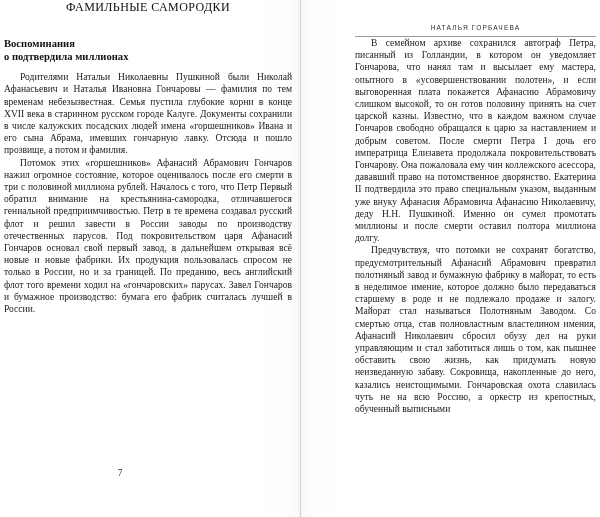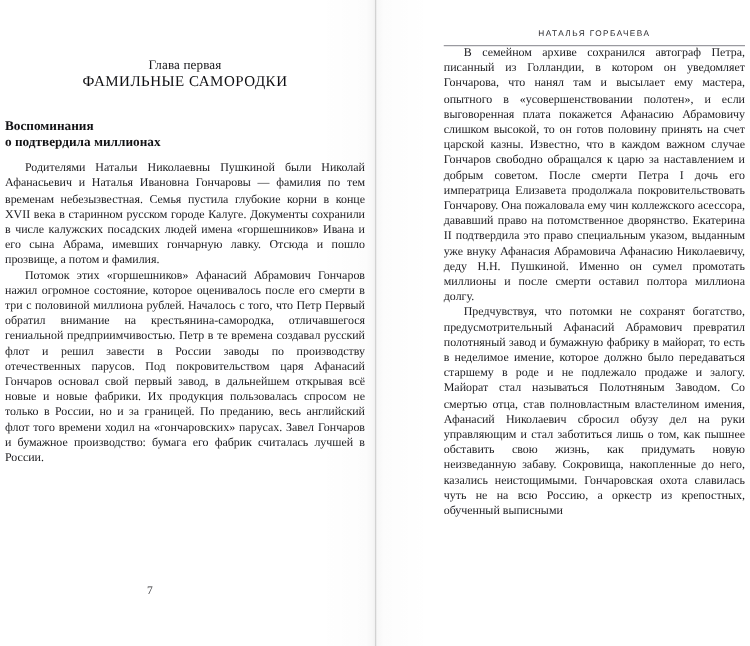--- a/index.html
+++ b/index.html
@@ -120,21 +120,20 @@
 <body>
 
 <div class="book">
 
   <div class="spine-shade"></div>
   <div class="spine-line"></div>
 
   <div class="page page-left">
     <div class="content-left">
 
-      <div class="chapter-label">Глава первая</div>
 
       <div class="chapter-title">ФАМИЛЬНЫЕ САМОРОДКИ</div>
 
       <div class="section-title">
         <span>Воспоминания</span>
         <span class="l2">о подтвердила миллионах</span>
       </div>
 
       <div class="body-text left-body">
         <p>Родителями Натальи Николаевны Пушкиной были Николай Афанасьевич и Наталья Ивановна Гончаровы — фамилия по тем временам небезызвестная. Семья пустила глубокие корни в конце XVII века в старинном русском городе Калуге. Документы сохранили в числе калужских посадских людей имена «горшешников» Ивана и его сына Абрама, имевших гончарную лавку. Отсюда и пошло прозвище, а потом и фамилия.</p>

